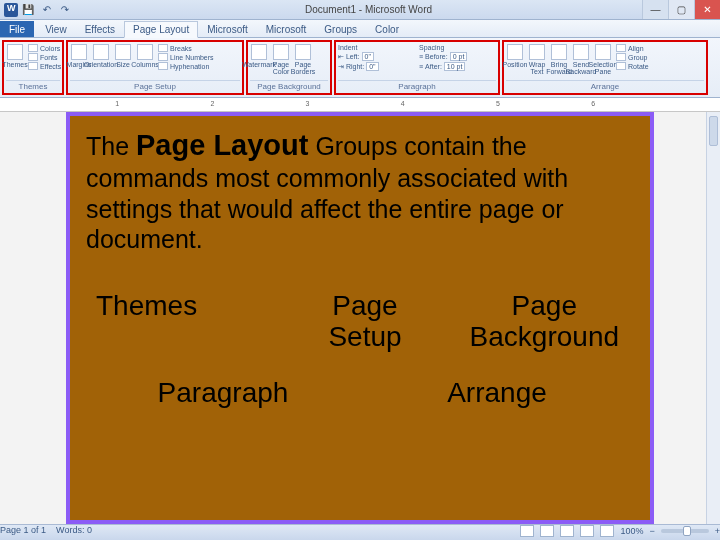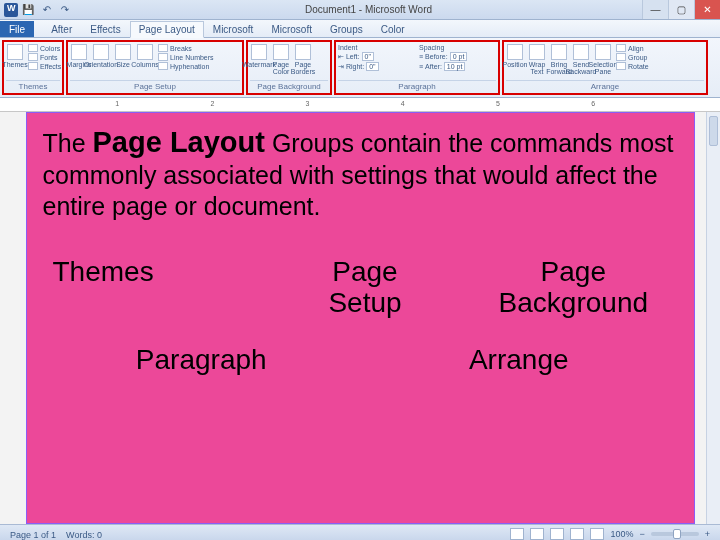--- a/index.html
+++ b/index.html
@@ -31,21 +31,21 @@
   .qat-btn{width:14px;height:14px;display:flex;align-items:center;justify-content:center;color:#3b5a85;font-size:10px;}
   .title-center{position:absolute;left:0;right:0;text-align:center;pointer-events:none;margin-left:17px;}
   .winbtns{position:absolute;right:0;top:0;display:flex;height:100%;}
   .winbtn{width:26px;display:flex;align-items:center;justify-content:center;font-size:10px;background:#d6e1f0;border-left:1px solid #b9c8dd;}
   .winbtn.max{background:#e0e8f4;}
   .winbtn.close{background:#d9544f;color:#fff;}
 
   
   .tabs{height:18px;background:linear-gradient(#f3f7fc,#e4ecf7);display:flex;align-items:flex-end;font-size:10px;border-bottom:1px solid #9fb3cf;}
   .tab{padding:2px 8px;color:#3b5a85;border:1px solid transparent;border-bottom:none;}
-  .tab.file{background:#2b66b2;color:#fff;border-color:#2b66b2;margin-right:8px;}
+  .tab.file{background:#2b66b2;color:#fff;border-color:#2b66b2;margin-right:2px;}
   .tab.active{background:#f6f9fd;border-color:#b9c8dd;border-bottom:1px solid #f6f9fd;position:relative;top:1px;}
 
   
   .ribbon{
     height:60px;background:linear-gradient(#f2f6fc,#e6edf7);
     border-bottom:1px solid #9fb3cf;
     display:flex;padding:2px;gap:2px;font-size:8px;color:#3b5a85;
     position:relative;
   }
   .group{
@@ -74,39 +74,39 @@
   .ruler .marks{position:absolute;left:20px;right:20px;top:0;height:100%;}
   .tick{position:absolute;top:2px;font-size:7px;}
 
   
   .doc{
     position:absolute;left:0;right:0;top:112px;bottom:16px;
     background:#f3f3f3;display:flex;justify-content:center;
     overflow:hidden;
   }
   .page{
-    width:669px;background:#ec4899;border:1px solid #8b5cf6;
+    width:588px;background:#a16207;border:4px solid #8b5cf6;
     padding:12px 16px 8px 16px;
     font-family: Arial, Helvetica, sans-serif;
     color:#000;
   }
   .para{font-size:25px;line-height:1.22;}
   .para .bold{font-weight:bold;font-size:29px;}
   .row{display:flex;margin-top:36px;font-size:28px;}
   .row2{display:flex;margin-top:26px;font-size:28px;}
   .cell{flex:1;text-align:center;line-height:1.1;}
   .cell.left{text-align:left;padding-left:10px;}
   .scroll{position:absolute;right:0;top:0;bottom:0;width:14px;background:#e9eef6;border-left:1px solid #c7d2e3;}
   .scroll .thumb{position:absolute;top:4px;left:2px;right:2px;height:30px;background:#cdd9ea;border:1px solid #aebed7;border-radius:2px;}
 
   
   .status{
     position:absolute;left:0;right:0;bottom:0;height:16px;
     background:linear-gradient(#dfe8f5,#c9d7ec);border-top:1px solid #a9bad4;
-    display:flex;align-items:flex-end;font-size:9px;color:#3b5a85;padding:0 10px;justify-content:space-between;
+    display:flex;align-items:flex-start;font-size:9px;color:#3b5a85;padding:0 0;justify-content:space-between;
   }
   .status .r{display:flex;align-items:center;gap:6px;}
   .vbtn{width:14px;height:12px;border:1px solid #9fb3cf;background:#fff;}
   .slider{width:48px;height:4px;background:#b9c8dd;position:relative;border-radius:2px;}
   .slider .knob{position:absolute;top:-3px;left:22px;width:8px;height:10px;background:#fff;border:1px solid #8fa4c2;border-radius:2px;}
 
   .spin{display:inline-flex;align-items:center;border:1px solid #b0c0d8;background:#fff;padding:0 2px;font-size:7px;}
 </style>
 </head>
 <body>
@@ -121,21 +121,21 @@
   <div class="title-center">Document1 - Microsoft Word</div>
   <div class="winbtns">
     <div class="winbtn">—</div>
     <div class="winbtn max">▢</div>
     <div class="winbtn close">✕</div>
   </div>
 </div>
 
 <div class="tabs">
   <div class="tab file">File</div>
-  <div class="tab">After</div>
+  <div class="tab">View</div>
   <div class="tab">Effects</div>
   <div class="tab active">Page Layout</div>
   <div class="tab">Microsoft</div>
   <div class="tab">Microsoft</div>
   <div class="tab">Groups</div>
   <div class="tab">Color</div>
 </div>
 
 <div class="ribbon">
 

